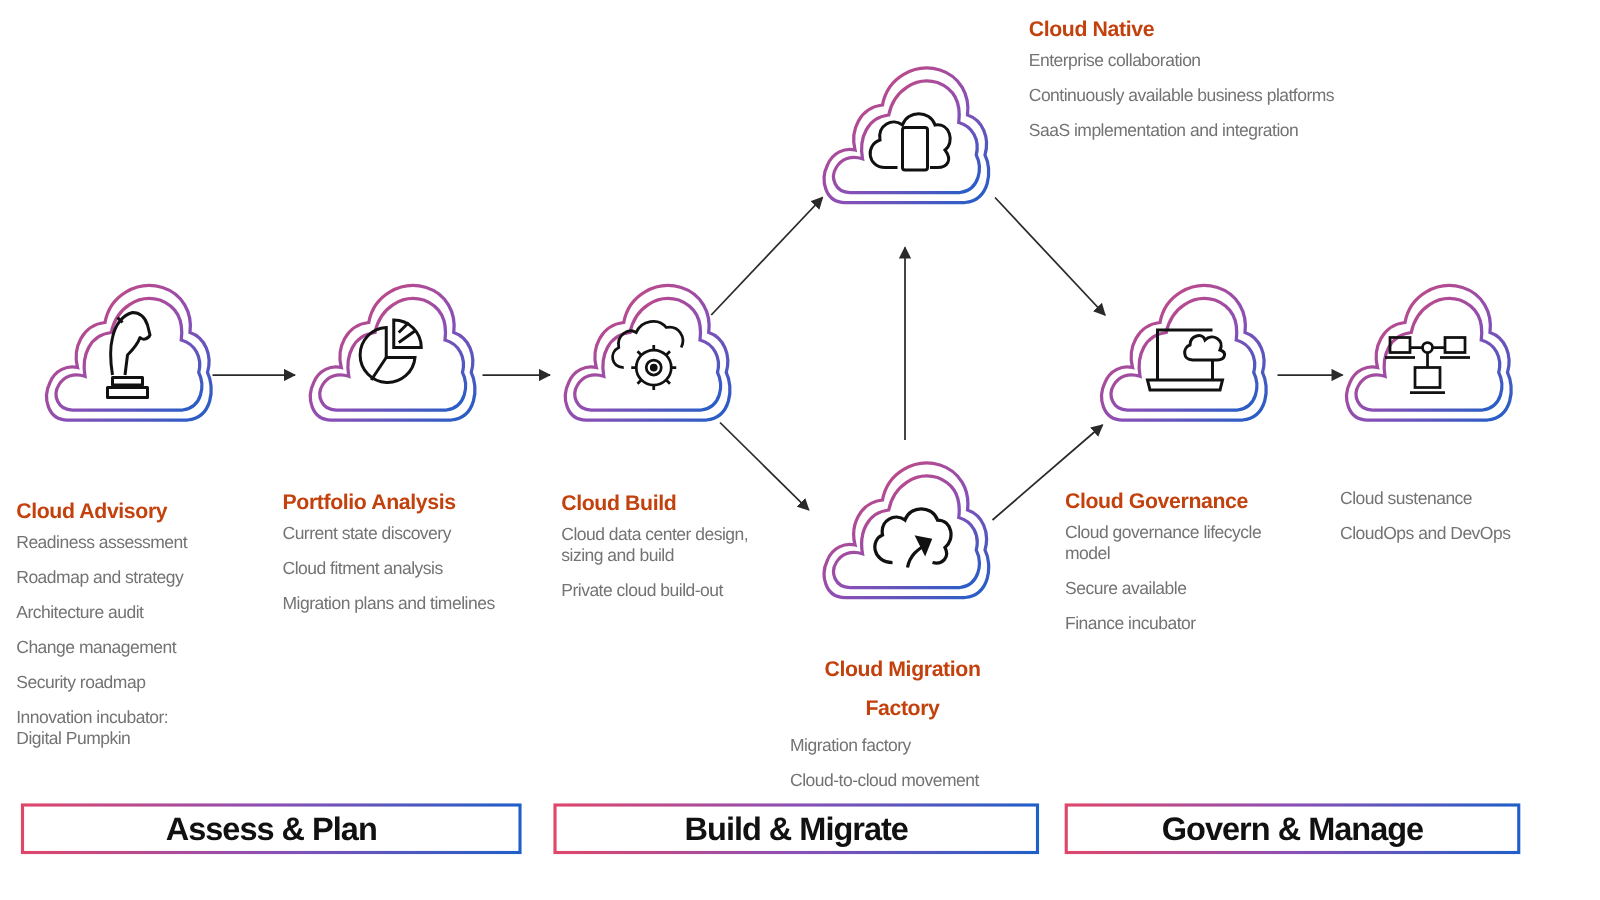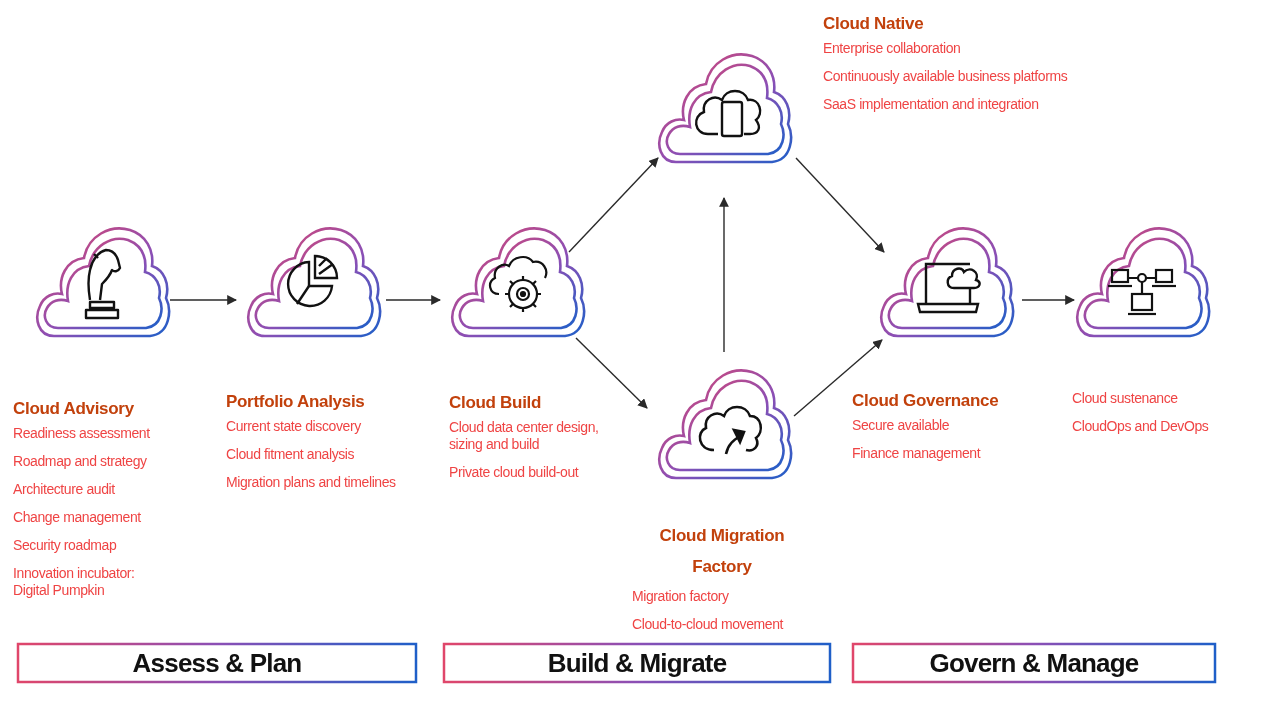--- a/index.html
+++ b/index.html
@@ -4,21 +4,21 @@
 <style>
   html, body { margin: 0; padding: 0; background: #ffffff; }
   body { width: 1280px; height: 720px; position: relative; overflow: hidden;
          font-family: "Liberation Sans", sans-serif; color: #1a1a1a; }
   #canvas { position: absolute; left: 0; top: 0; width: 1280px; height: 720px; }
   .cloud { position: absolute; width: 140px; height: 124px; }
   .cloud svg { width: 100%; height: 100%; overflow: visible; }
   .block { position: absolute; }
   .block h2 { margin: 0 0 6px 0; font-size: 17px; font-weight: bold; letter-spacing: -0.3px; color: #c2410c; white-space: nowrap; }
   .block ul { list-style: none; margin: 0; padding: 0; }
-  .block li { font-size: 14px; line-height: 17px; margin-bottom: 11px; color: #ef4444; letter-spacing: -0.4px; }
+  .block li { font-size: 14px; line-height: 17px; margin-bottom: 11px; color: #737373; letter-spacing: -0.4px; }
   .block.center h2 { text-align: center; line-height: 31px; }
   .phase { position: absolute; top: 643px; height: 40px; box-sizing: border-box;
            display: flex; align-items: center; justify-content: center;
            font-size: 26px; font-weight: bold; color: #111; letter-spacing: -0.8px; }
   .phase svg { position: absolute; left: 0; top: 0; width: 100%; height: 100%; overflow: visible; }
   .phase span { position: relative; }
 </style>
 </head>
 <body>
 
@@ -184,22 +184,23 @@
     <h2 style="white-space:normal;width:170px;margin:0 auto 6px auto;">Cloud Migration Factory</h2>
     <ul style="padding-left:10px;">
       <li>Migration factory</li>
       <li>Cloud-to-cloud movement</li>
     </ul>
   </div>
 
   <div class="block" style="left:852px;top:391px;width:200px;">
     <h2>Cloud Governance</h2>
     <ul>
+      <li style="width:170px;">Cloud governance lifecycle model</li>
       <li>Secure available</li>
-      <li>Finance management</li>
+      <li>Finance incubator</li>
     </ul>
   </div>
 
   <div class="block" style="left:1072px;top:390px;width:200px;">
     <ul>
       <li>Cloud sustenance</li>
       <li>CloudOps and DevOps</li>
     </ul>
   </div>
 

